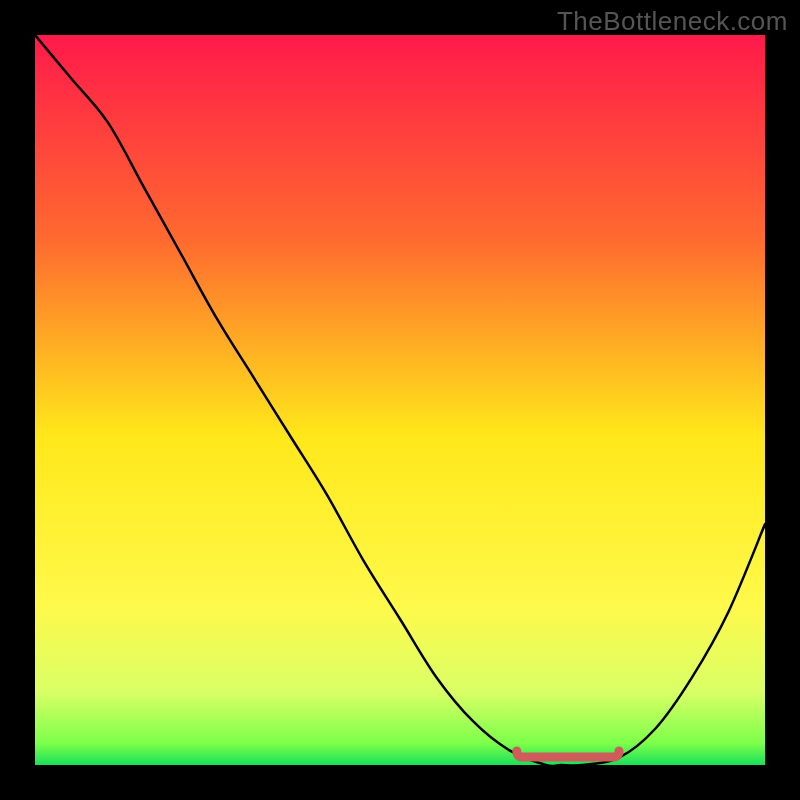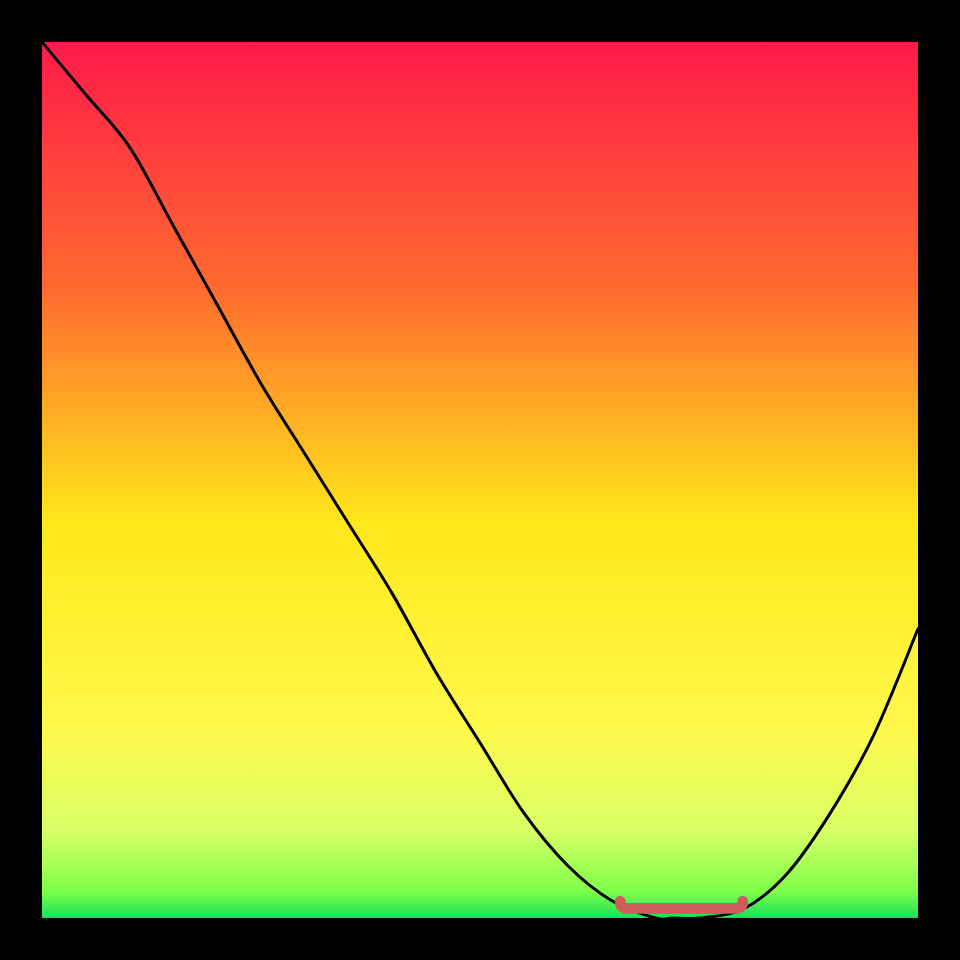--- a/index.html
+++ b/index.html
@@ -37,20 +37,21 @@
   svg {
     width: 100%;
     height: 100%;
     display: block;
   }
 </style>
 </head>
 <body>
 
 <div class="container">
+  <div class="watermark">TheBottleneck.com</div>
 
   <div class="plot-area">
     <svg viewBox="0 0 730 730" preserveAspectRatio="none">
       <defs>
         <linearGradient id="bgGrad" x1="0" y1="0" x2="0" y2="1">
           <stop id="g0" offset="0%" stop-color="#ff1a4a"></stop>
           <stop id="g1" offset="28%" stop-color="#ff6a2f"></stop>
           <stop id="g2" offset="55%" stop-color="#ffe81a"></stop>
           <stop id="g3" offset="78%" stop-color="#fff94a"></stop>
           <stop id="g4" offset="90%" stop-color="#d9ff66"></stop>

